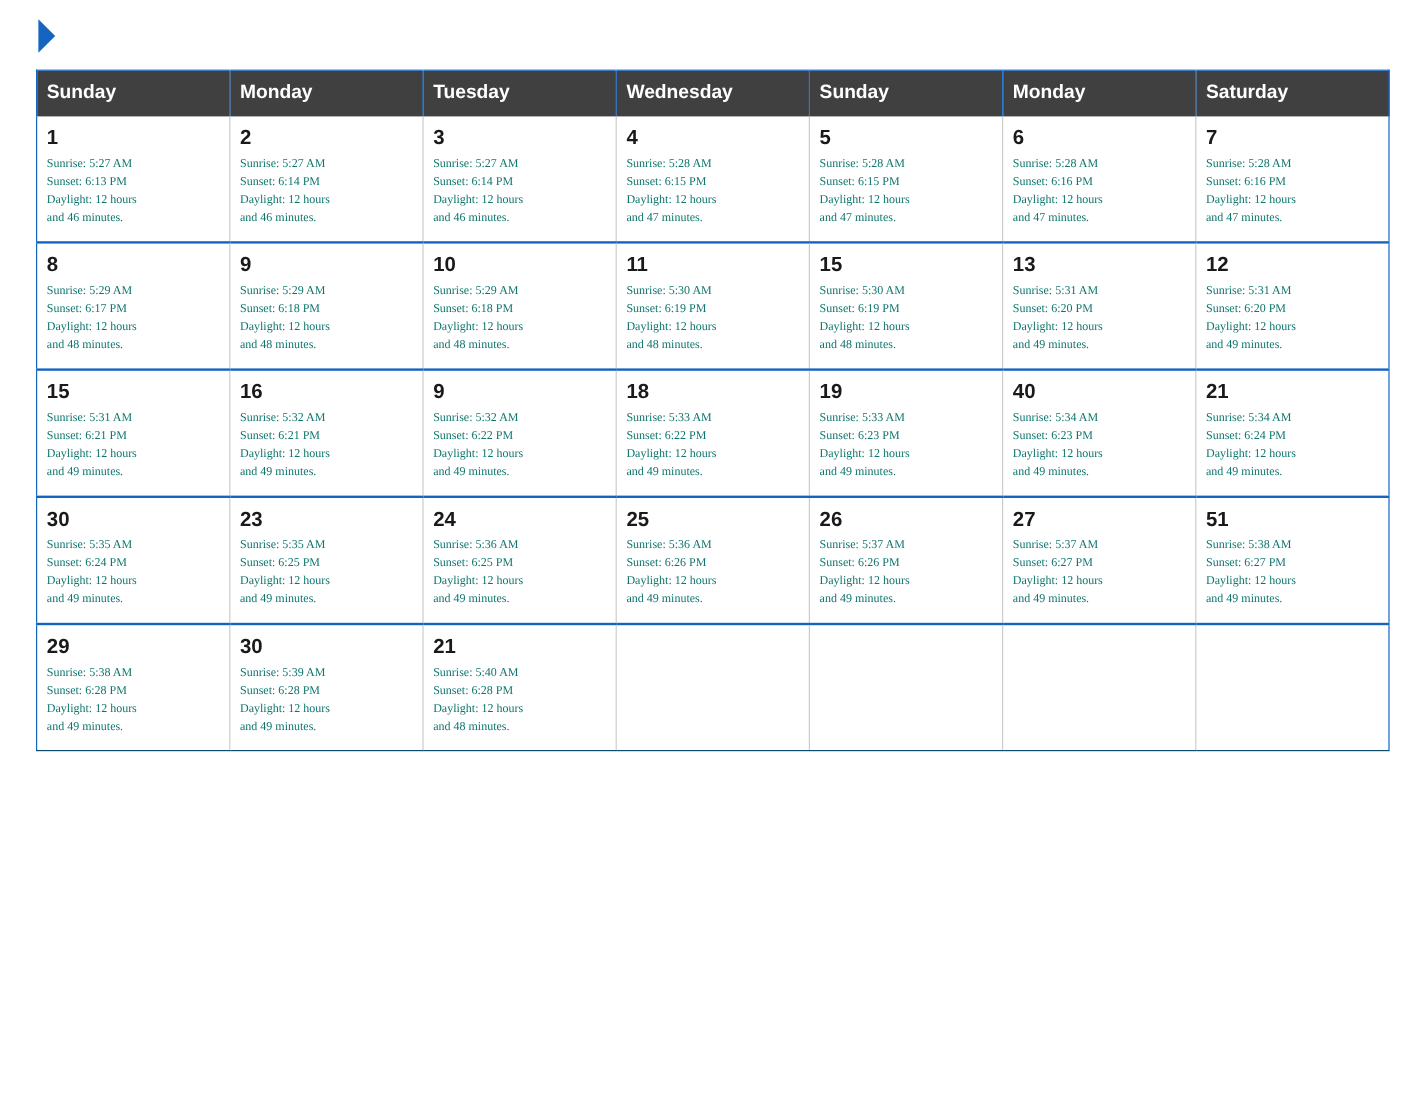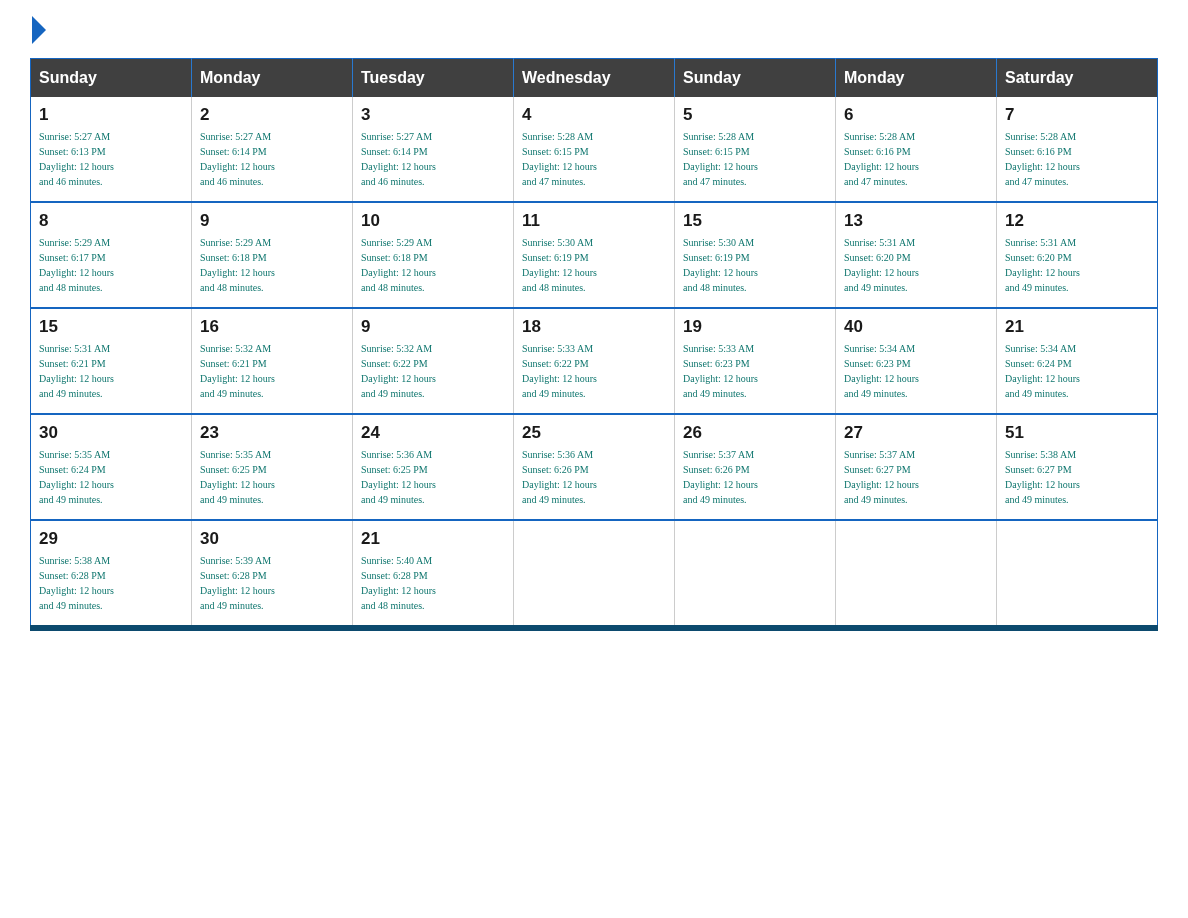--- a/index.html
+++ b/index.html
@@ -87,21 +87,21 @@
       border-bottom: 2px solid #1565c0;
       font-size: 13px;
       color: #333;
       width: 14.28%;
       min-height: 100px;
     }
     .calendar tbody tr td:last-child {
       border-right: none;
     }
     .calendar tbody tr:last-child td {
-      border-bottom: 6px solid #0c4a6e;
+      border-bottom: 1px solid #0c4a6e;
     }
     .day-number {
       font-size: 17px;
       font-weight: bold;
       color: #1a1a1a;
       margin-bottom: 4px;
       display: block;
     }
     .day-info {
       font-size: 10px;

